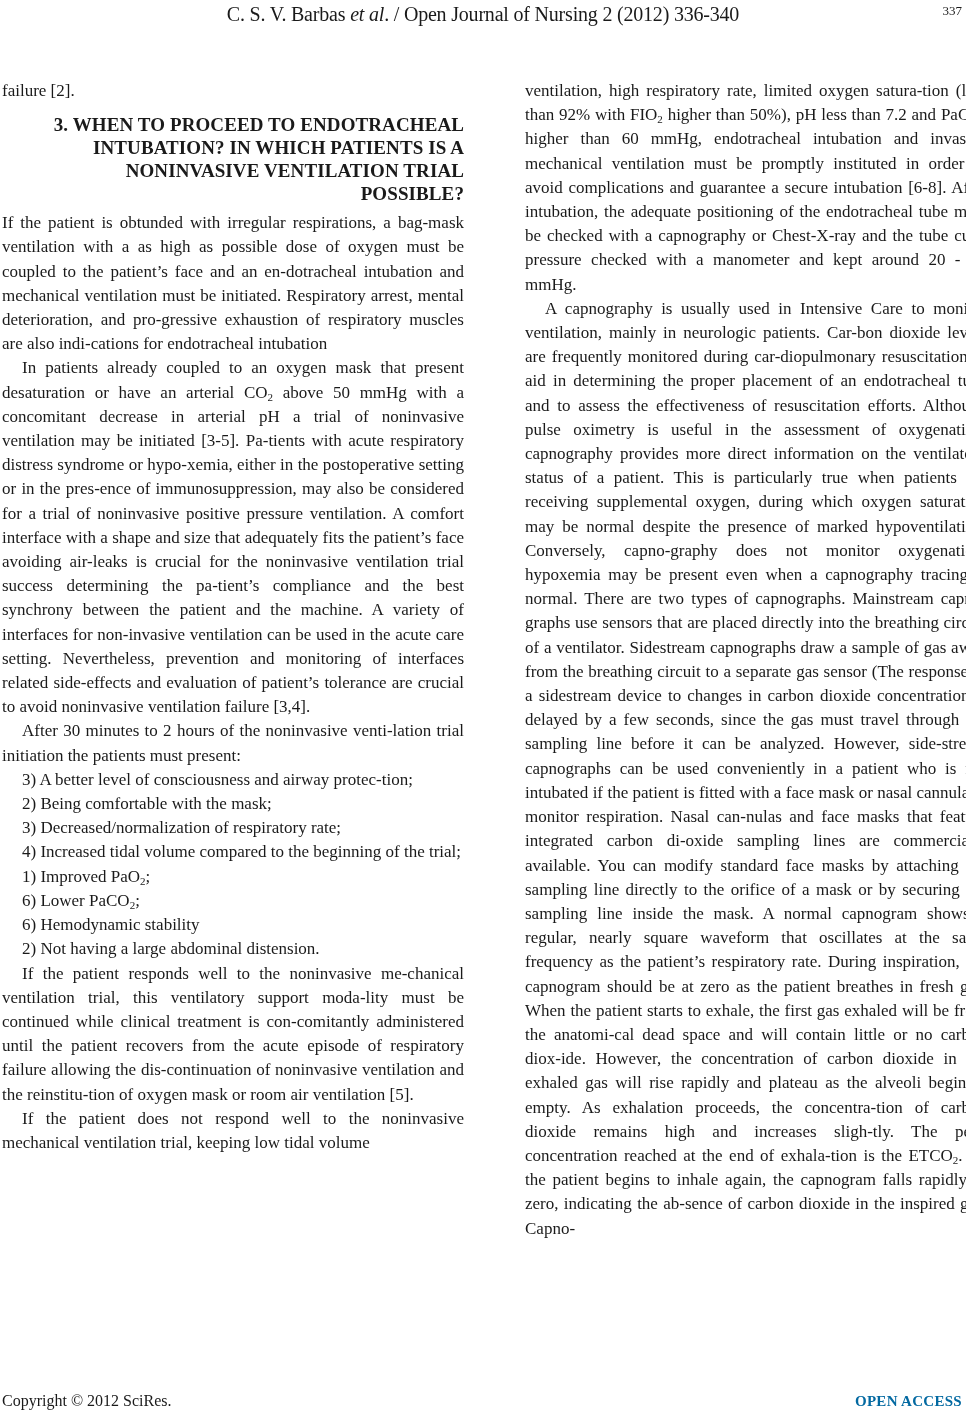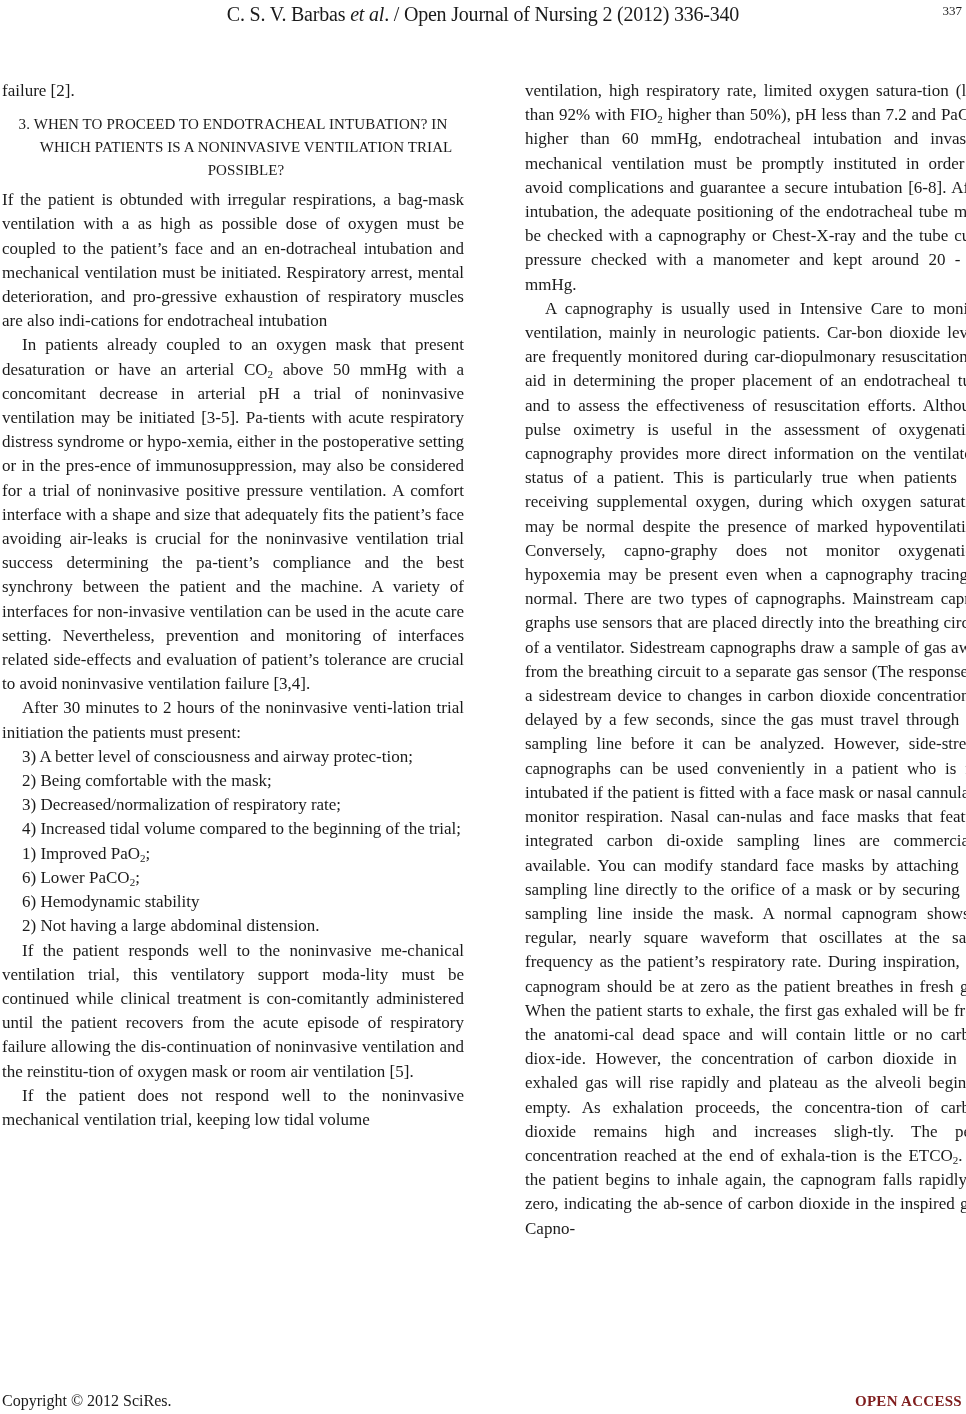--- a/index.html
+++ b/index.html
@@ -20,22 +20,22 @@
   .col {
     position: absolute; top: 56px; width: 462px;
     font-size: 17px; line-height: 24.2px; text-align: justify; margin-top: 23px;
   }
   .col.left { left: 2px; }
   .col.right { left: 525px; }
   .col p { margin: 0; }
   .indent { text-indent: 20px; }
   .col p.nogap { text-indent: 0; }
   h2.section {
-    margin: 10px 0 6px 0; font-size: 15px; line-height: 23px; font-weight: normal;
-    text-align: center; padding-left: 26px; text-indent: -26px; letter-spacing: 0.1px;
+    margin: 10px 0 6px 0; font-size: 19px; line-height: 23px; font-weight: bold;
+    text-align: right; padding-left: 26px; text-indent: -26px; letter-spacing: 0.1px;
   }
   .bold { font-weight: bold; }
   sub { font-size: 11px; line-height: 0; vertical-align: -3px; }
   .footer {
     position: absolute; bottom: 0; left: 0; width: 966px; height: 22px;
   }
   .footer .copy { position: absolute; left: 2px; top: 0; font-size: 16px; }
   .footer .oa {
     position: absolute; right: 4px; top: 1px; font-size: 15px; font-weight: bold;
     letter-spacing: 0.3px;
@@ -69,14 +69,14 @@
   <p class="indent">If the patient does not respond well to the noninvasive mechanical ventilation trial, keeping low tidal volume</p>
 </div>
 
 <div class="col right">
   <p class="nogap"><span>ventilation, high respiratory rate, limited oxygen satura-tion (less than 92% with FIO</span><sub>2</sub><span> higher than 50%), pH less than 7.2 and PaCO</span><sub>2</sub><span> higher than 60 mmHg, endotracheal intubation and invasive mechanical ventilation must be promptly instituted in order to avoid complications and guarantee a secure intubation [6-8]. After intubation, the adequate positioning of the endotracheal tube must be checked with a capnography or Chest-X-ray and the tube cuff-pressure checked with a manometer and kept around 20 - 25 mmHg.</span></p>
   <p class="indent"><span>A capnography is usually used in Intensive Care to monitor ventilation, mainly in neurologic patients. Car-bon dioxide levels are frequently monitored during car-diopulmonary resuscitation to aid in determining the proper placement of an endotracheal tube and to assess the effectiveness of resuscitation efforts. Although pulse oximetry is useful in the assessment of oxygenation, capnography provides more direct information on the ventilatory status of a patient. This is particularly true when patients are receiving supplemental oxygen, during which oxygen saturation may be normal despite the presence of marked hypoventilation. Conversely, capno-graphy does not monitor oxygenation; hypoxemia may be present even when a capnography tracing is normal. There are two types of capnographs. Mainstream capno-graphs use sensors that are placed directly into the breathing circuit of a ventilator. Sidestream capnographs draw a sample of gas away from the breathing circuit to a separate gas sensor (The response of a sidestream device to changes in carbon dioxide concentration is delayed by a few seconds, since the gas must travel through the sampling line before it can be analyzed. However, side-stream capnographs can be used conveniently in a patient who is not intubated if the patient is fitted with a face mask or nasal cannula to monitor respiration. Nasal can-nulas and face masks that feature integrated carbon di-oxide sampling lines are commercially available. You can modify standard face masks by attaching the sampling line directly to the orifice of a mask or by securing the sampling line inside the mask. A normal capnogram shows a regular, nearly square waveform that oscillates at the same frequency as the patient’s respiratory rate. During inspiration, the capnogram should be at zero as the patient breathes in fresh gas. When the patient starts to exhale, the first gas exhaled will be from the anatomi-cal dead space and will contain little or no carbon diox-ide. However, the concentration of carbon dioxide in the exhaled gas will rise rapidly and plateau as the alveoli begin to empty. As exhalation proceeds, the concentra-tion of carbon dioxide remains high and increases sligh-tly. The peak concentration reached at the end of exhala-tion is the ETCO</span><sub>2</sub><span>. As the patient begins to inhale again, the capnogram falls rapidly to zero, indicating the ab-sence of carbon dioxide in the inspired gas. Capno-</span></p>
 </div>
 
 <div class="footer">
   <div class="copy">Copyright © 2012 SciRes.</div>
-  <div class="oa" style="color: #7f1d1d;">OPEN ACCESS</div>
+  <div class="oa" style="color: #0369a1;">OPEN ACCESS</div>
 </div>
 
 </body></html>

